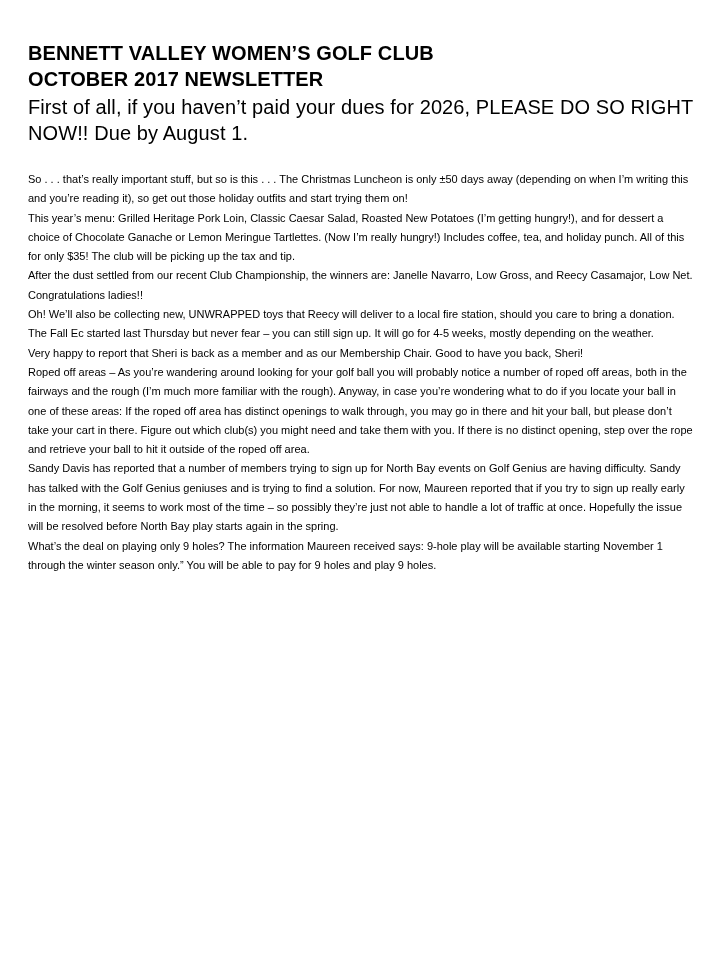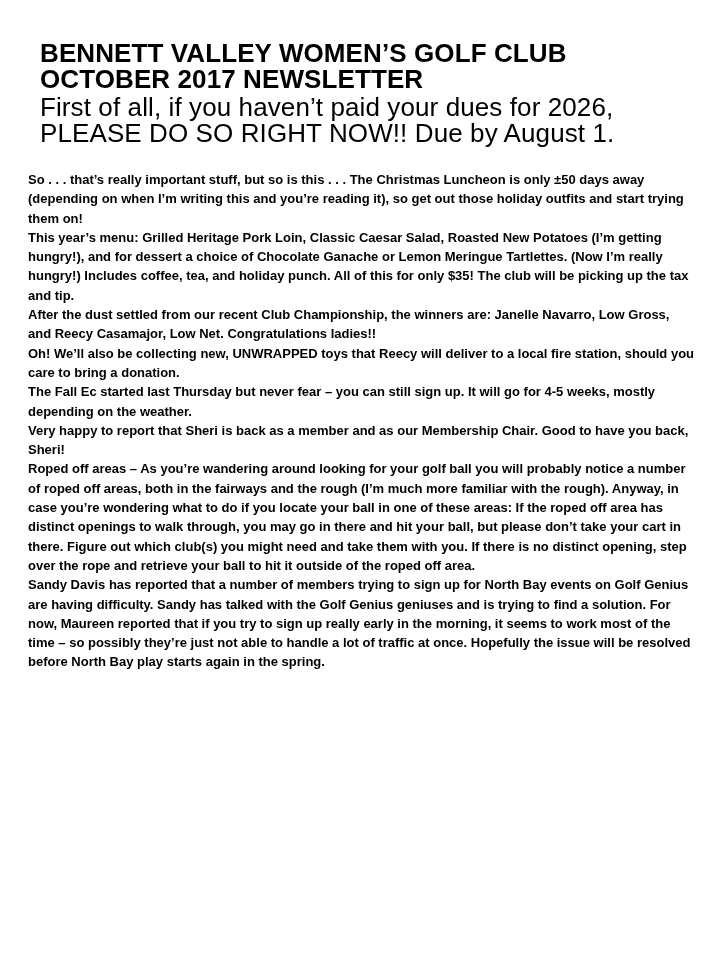--- a/index.html
+++ b/index.html
@@ -15,42 +15,40 @@
     overflow: hidden;
   }
   .page {
     width: 720px;
     height: 960px;
     box-sizing: border-box;
     padding: 40px 25px 0 28px;
     position: relative;
   }
   .heading {
-    font-size: 26px;
+    font-size: 20px;
     line-height: 26px;
     letter-spacing: 0.1px;
     font-weight: 400;
-    margin-left: 12px;
   }
   .heading .org,
   .heading .issue {
     display: block;
     font-weight: 700;
   }
   .heading .lead {
     display: block;
     font-weight: 400;
     margin-top: 2px;
   }
   .body-block {
     margin-top: 24px;
-    font-size: 13px;
+    font-size: 11px;
     line-height: 19.3px;
     text-align: left;
-    font-weight: bold;
   }
   .body-block p {
     margin: 0;
     padding: 0;
   }
 </style>
 </head>
 <body>
 
 <div class="page">
@@ -63,15 +61,16 @@
 
   <div class="body-block">
     <p>So . . . that’s really important stuff, but so is this . . . The Christmas Luncheon is only ±50 days away (depending on when I’m writing this and you’re reading it), so get out those holiday outfits and start trying them on!</p>
     <p>This year’s menu: Grilled Heritage Pork Loin, Classic Caesar Salad, Roasted New Potatoes (I’m getting hungry!), and for dessert a choice of Chocolate Ganache or Lemon Meringue Tartlettes. (Now I’m really hungry!) Includes coffee, tea, and holiday punch. All of this for only $35! The club will be picking up the tax and tip.</p>
     <p>After the dust settled from our recent Club Championship, the winners are: Janelle Navarro, Low Gross, and Reecy Casamajor, Low Net. Congratulations ladies!!</p>
     <p>Oh! We’ll also be collecting new, UNWRAPPED toys that Reecy will deliver to a local fire station, should you care to bring a donation.</p>
     <p>The Fall Ec started last Thursday but never fear – you can still sign up. It will go for 4-5 weeks, mostly depending on the weather.</p>
     <p>Very happy to report that Sheri is back as a member and as our Membership Chair. Good to have you back, Sheri!</p>
     <p>Roped off areas – As you’re wandering around looking for your golf ball you will probably notice a number of roped off areas, both in the fairways and the rough (I’m much more familiar with the rough). Anyway, in case you’re wondering what to do if you locate your ball in one of these areas: If the roped off area has distinct openings to walk through, you may go in there and hit your ball, but please don’t take your cart in there. Figure out which club(s) you might need and take them with you. If there is no distinct opening, step over the rope and retrieve your ball to hit it outside of the roped off area.</p>
     <p>Sandy Davis has reported that a number of members trying to sign up for North Bay events on Golf Genius are having difficulty. Sandy has talked with the Golf Genius geniuses and is trying to find a solution. For now, Maureen reported that if you try to sign up really early in the morning, it seems to work most of the time – so possibly they’re just not able to handle a lot of traffic at once. Hopefully the issue will be resolved before North Bay play starts again in the spring.</p>
+    <p>What’s the deal on playing only 9 holes? The information Maureen received says: 9-hole play will be available starting November 1 through the winter season only.” You will be able to pay for 9 holes and play 9 holes.</p>
   </div>
 
 </div>
 
 </body></html>

